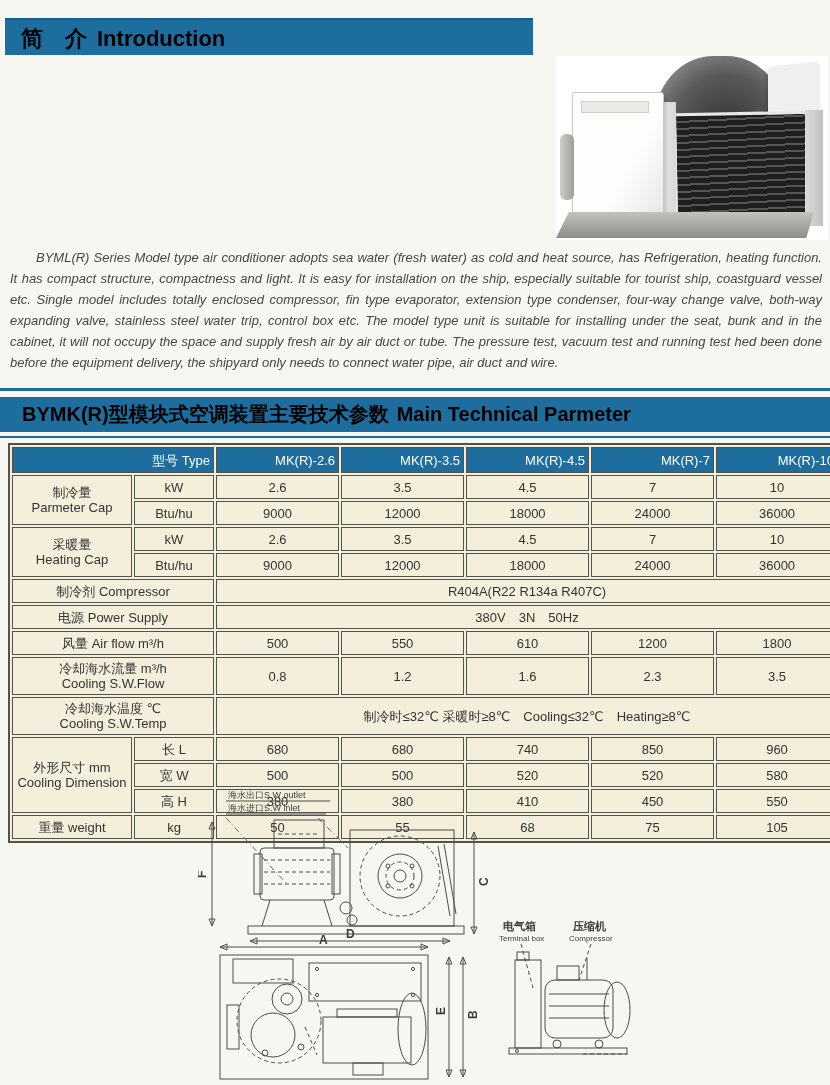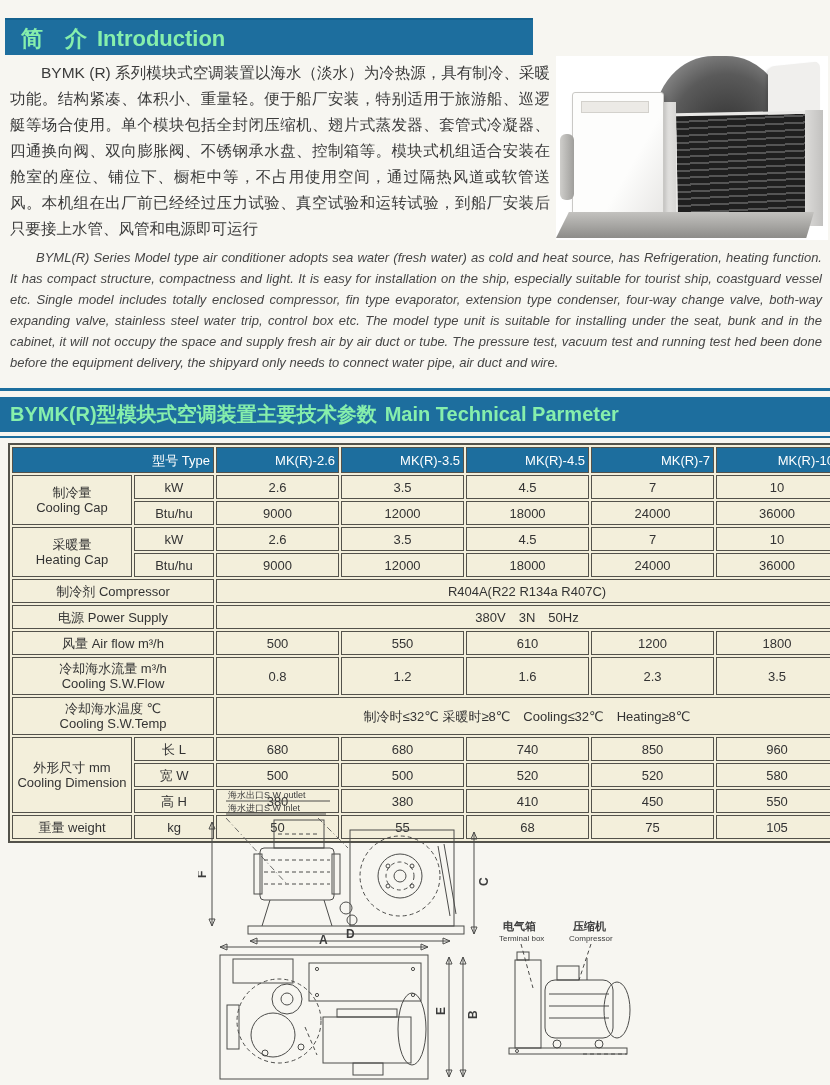--- a/index.html
+++ b/index.html
@@ -1,27 +1,27 @@
 <!DOCTYPE html>
 <html><head>
 <meta charset="utf-8">
 <style>
   html,body{margin:0;padding:0;}
   body{background:#e8e7e2;font-family:"Liberation Sans","DejaVu Sans",sans-serif;}
   #page{position:relative;width:830px;height:1085px;background:#f7f6f1;overflow:hidden;margin:0 auto;}
 
   
-  .bar{position:absolute;background:#1d6e9e;color:#86efac;}
+  .bar{position:absolute;background:#1d6e9e;color:#000000;}
   #intro-bar{left:5px;top:18px;width:528px;height:37px;line-height:37px;
     font-size:22px;font-weight:bold;padding-left:16px;box-sizing:border-box;
     border-top:2px solid #15628f;}
   #intro-bar .en{margin-left:10px;}
   #spec-rule-top{left:0;top:388px;width:830px;height:3px;background:#1d6e9e;position:absolute;}
   #spec-bar{left:0;top:397px;width:830px;height:35px;line-height:35px;
-    font-size:20px;font-weight:bold;padding-left:10px;box-sizing:border-box;}
+    font-size:20px;font-weight:bold;padding-left:22px;box-sizing:border-box;}
   #spec-bar .en{margin-left:8px;}
   #spec-rule-bottom{left:0;top:436px;width:830px;height:2px;background:#1d6e9e;position:absolute;}
 
   
   .para{position:absolute;text-align:justify;color:#3b3b3b;}
   #para-cn{left:10px;top:60px;width:540px;font-size:15.5px;line-height:26px;text-indent:2em;}
   #para-en{left:10px;top:247px;width:812px;font-size:13px;line-height:21px;text-indent:2em;color:#464646;font-style:italic;}
 
   
   #photo{position:absolute;left:556px;top:56px;width:272px;height:184px;background:#fff;}
@@ -70,21 +70,20 @@
 </style>
 </head>
 <body>
 
 <div id="page">
 
   <div id="intro-bar" class="bar">
     <span>简　介</span><span class="en">Introduction</span>
   </div>
 
-  <div id="para-cn" class="para">BYMK (R) 系列模块式空调装置以海水（淡水）为冷热源，具有制冷、采暖功能。结构紧凑、体积小、重量轻。便于船厂安装，特别适用于旅游船、巡逻艇等场合使用。单个模块包括全封闭压缩机、翅片式蒸发器、套管式冷凝器、四通换向阀、双向膨胀阀、不锈钢承水盘、控制箱等。模块式机组适合安装在舱室的座位、铺位下、橱柜中等，不占用使用空间，通过隔热风道或软管送风。本机组在出厂前已经经过压力试验、真空试验和运转试验，到船厂安装后只要接上水管、风管和电源即可运行</div>
 
   <div id="photo">
     <div class="shroud"></div>
     <div class="shroud-cap"></div>
     <div class="coil"></div>
     <div class="side-panel"></div>
     <div class="mid-frame"></div>
     <div class="control-box">
       <div class="label-plate"></div>
     </div>
@@ -115,21 +114,21 @@
           <tr>
             <td colspan="2" class="th">型号 Type</td>
             <td class="th">MK(R)-2.6</td>
             <td class="th">MK(R)-3.5</td>
             <td class="th">MK(R)-4.5</td>
             <td class="th">MK(R)-7</td>
             <td class="th">MK(R)-10</td>
           </tr>
           <tr>
             <td rowspan="2">制冷量
-Cooling Cap</td>
+Parmeter Cap</td>
             <td>kW</td>
             <td>2.6</td>
             <td>3.5</td>
             <td>4.5</td>
             <td>7</td>
             <td>10</td>
           </tr>
           <tr>
             <td>Btu/hu</td>
             <td>9000</td>

